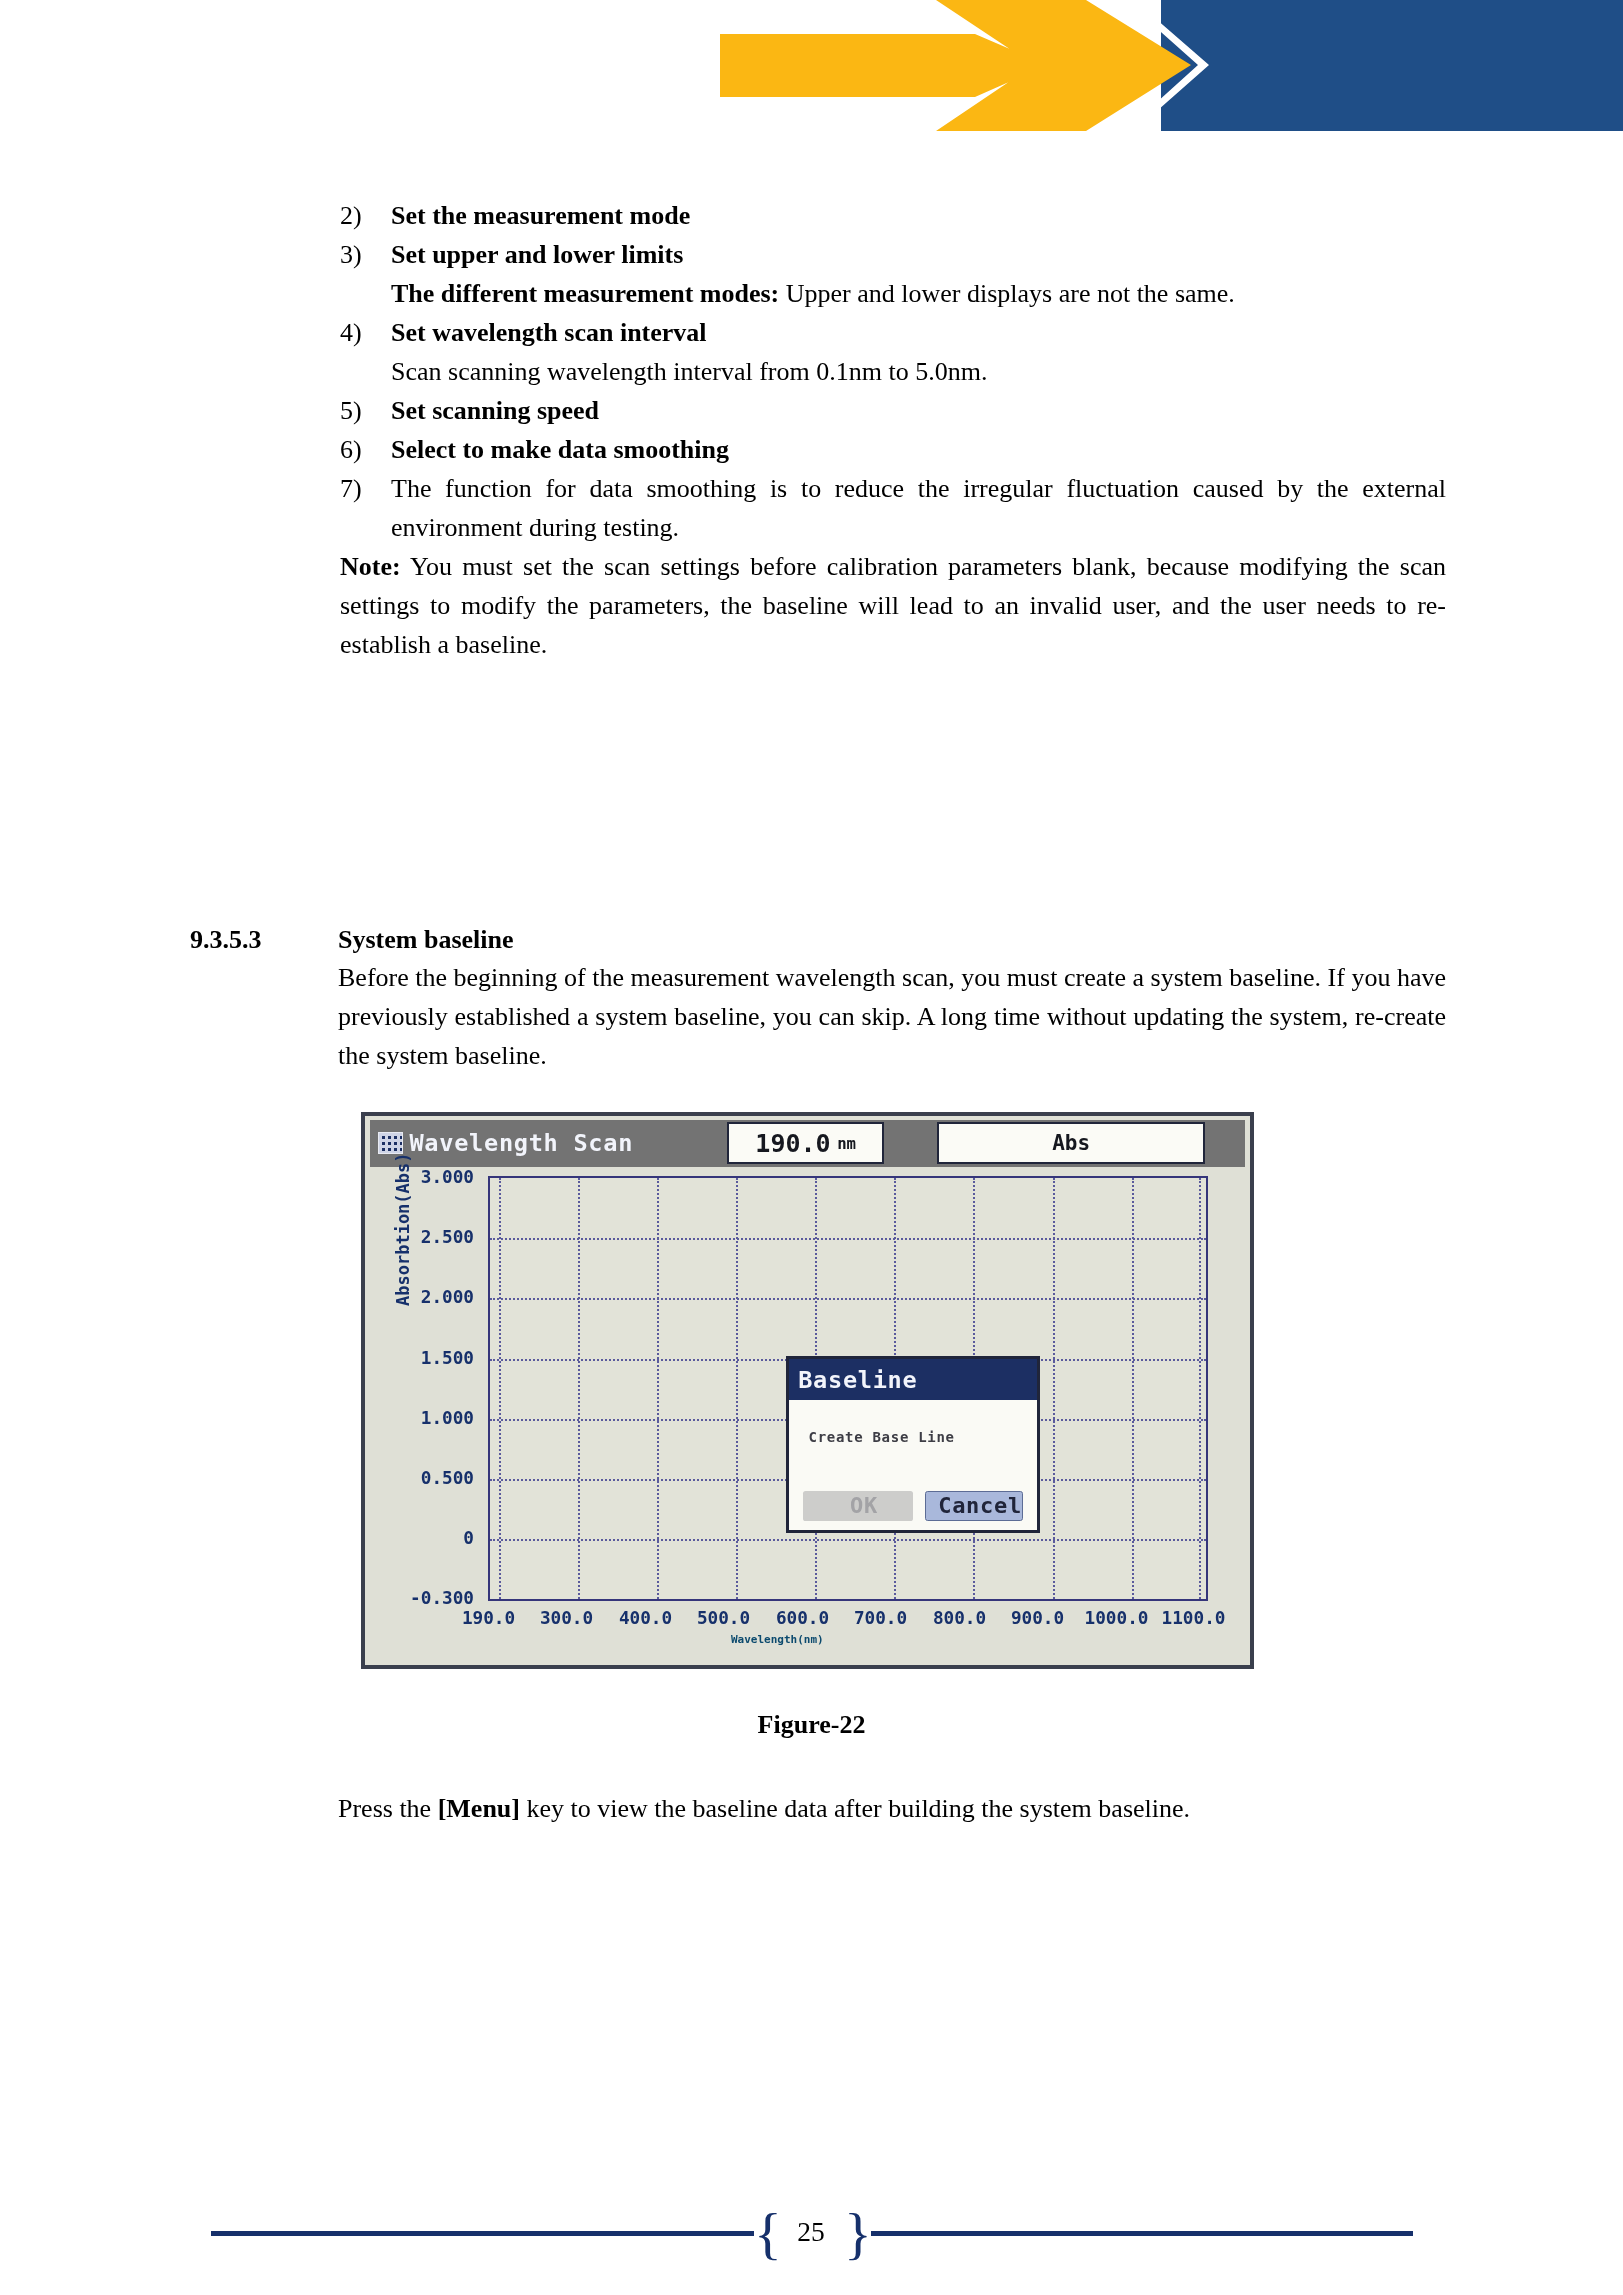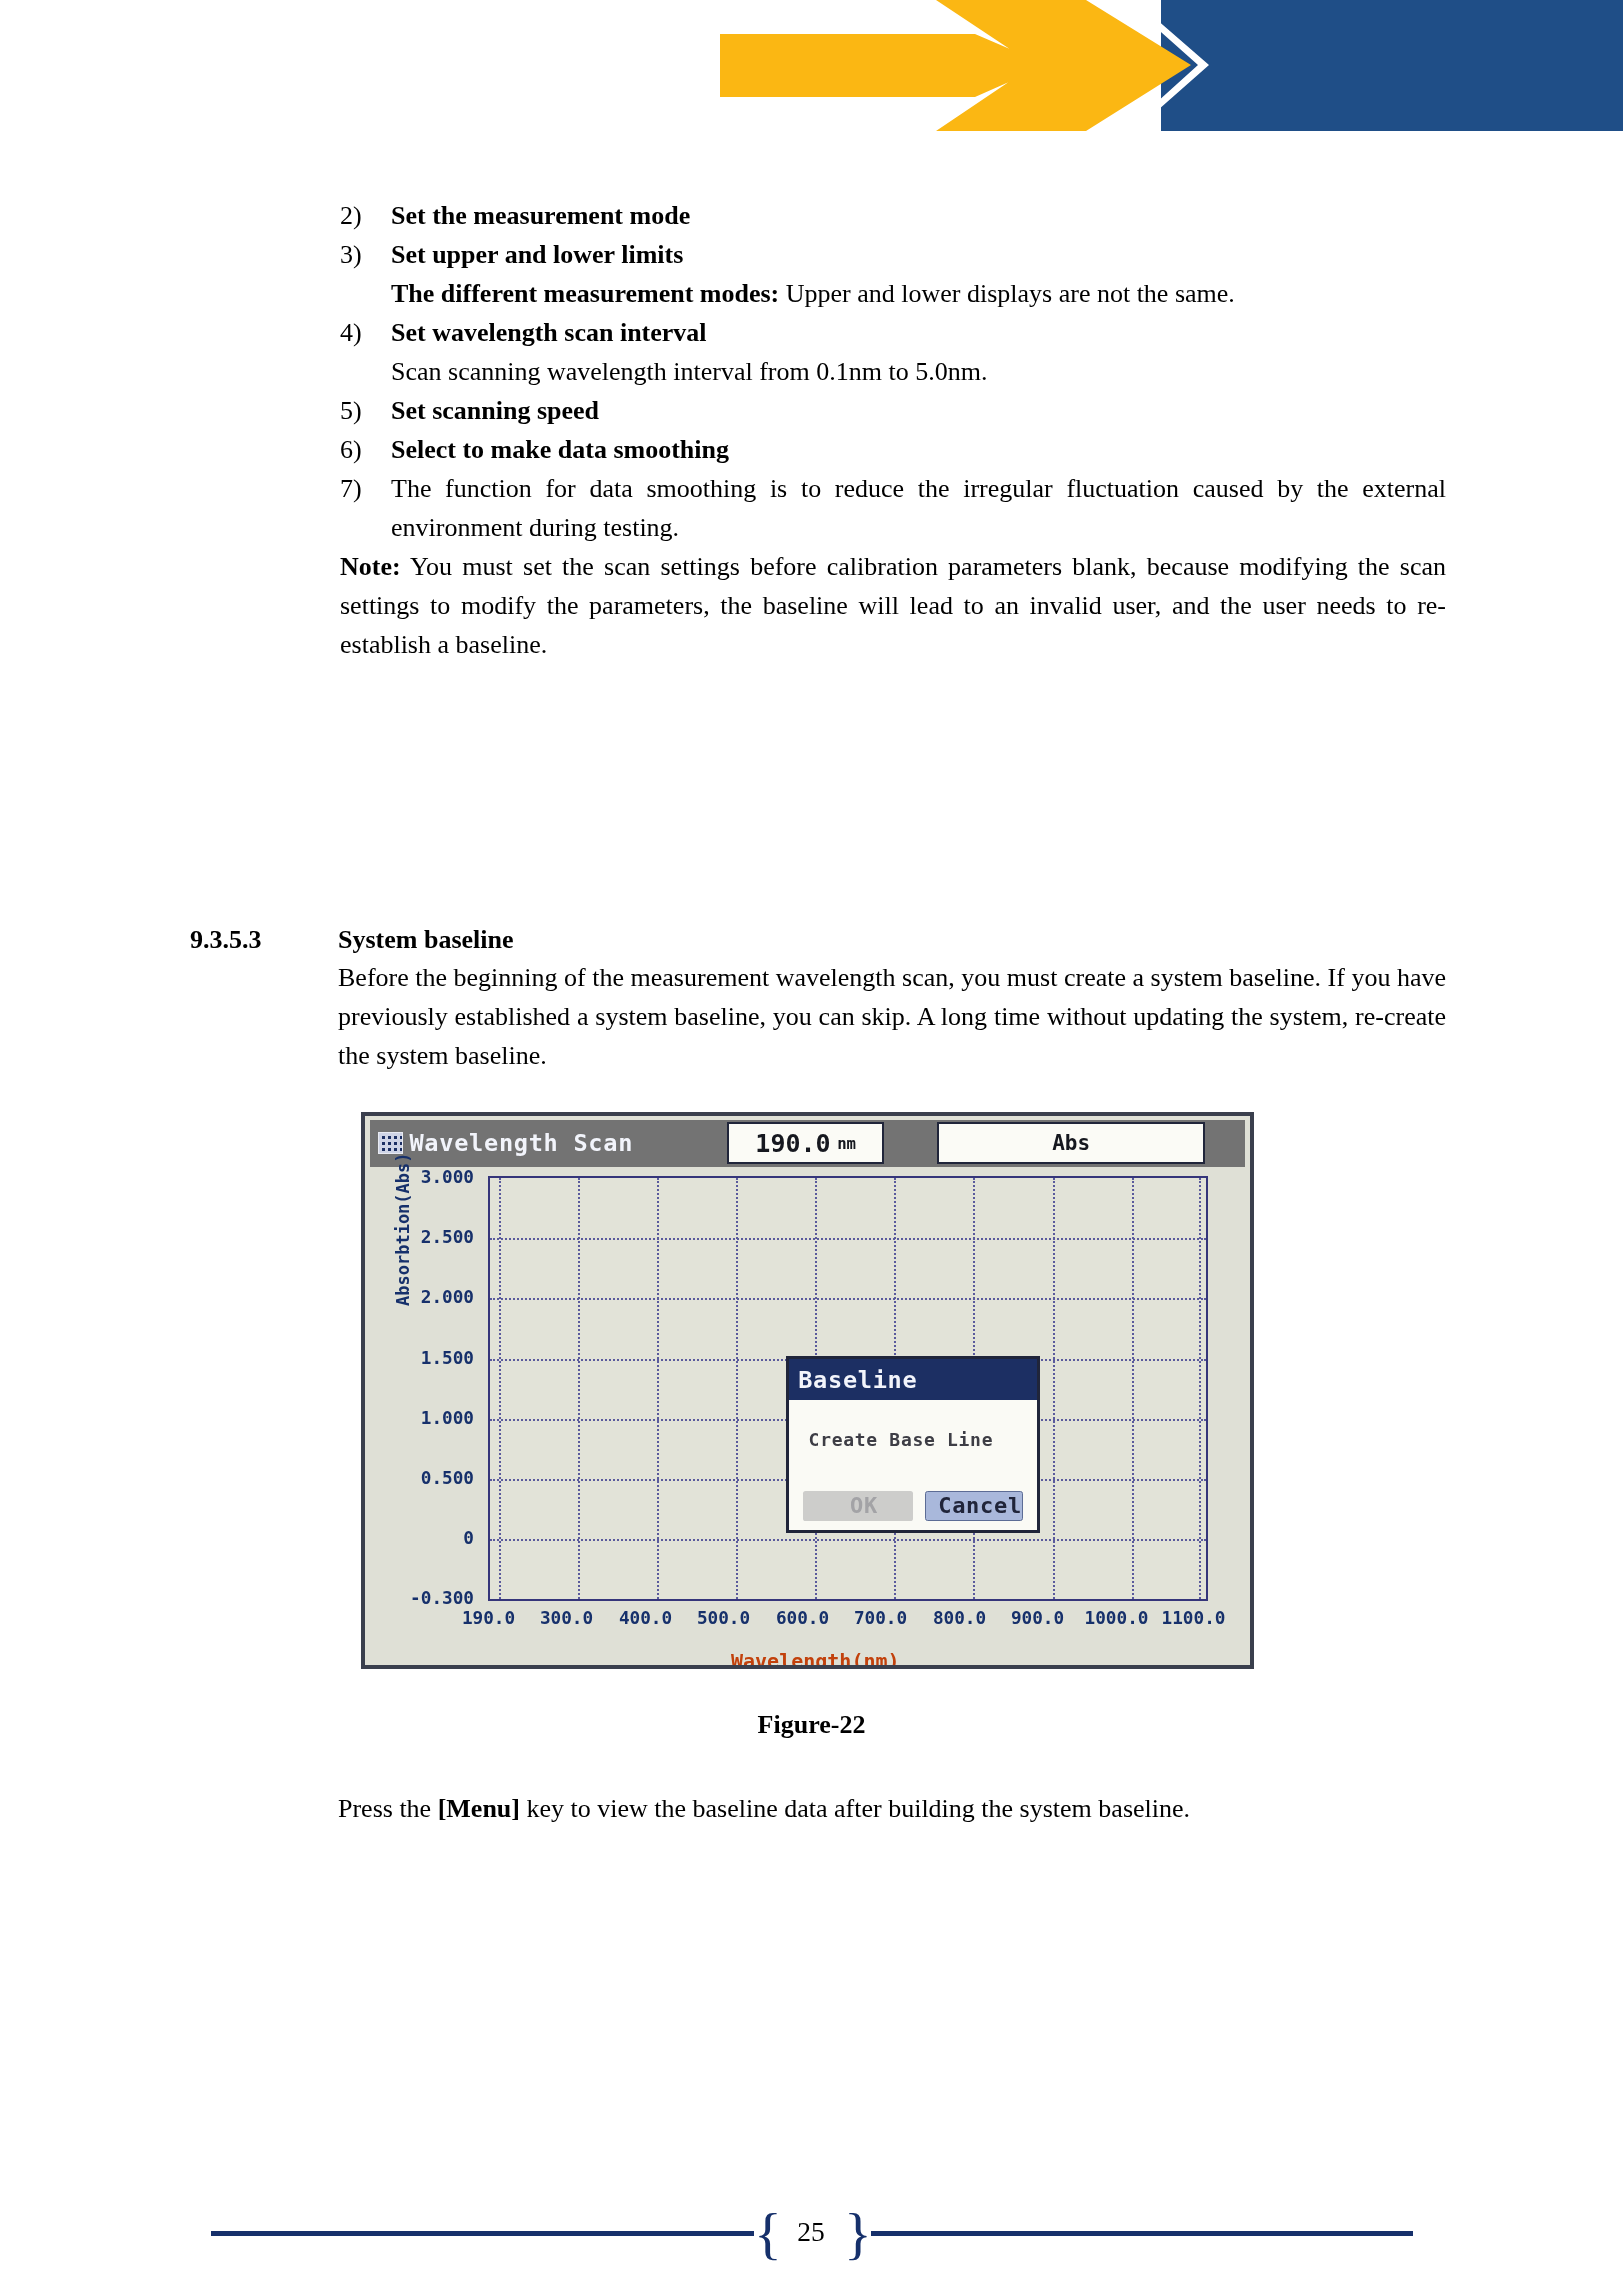--- a/index.html
+++ b/index.html
@@ -309,25 +309,25 @@
     font-size: 17px;
     font-weight: bold;
     color: #16306b;
     transform: rotate(-90deg);
     transform-origin: left top;
     white-space: nowrap;
   }
   .xlabel {
     position: absolute;
     left: 366px;
-    top: 533px;
-    font-family: "DejaVu Sans Mono", monospace;
-    font-size: 20px;
-    font-weight: bold;
-    color: #c2410c;
+    top: 517px;
+    font-family: "DejaVu Sans Mono", monospace;
+    font-size: 11px;
+    font-weight: bold;
+    color: #0c4a6e;
     white-space: nowrap;
   }
 
   
   .dialog {
     position: absolute;
     left: 296px;
     top: 178px;
     width: 254px;
     height: 177px;
@@ -345,21 +345,21 @@
     display: flex;
     align-items: center;
     padding-left: 9.2px;
     box-sizing: border-box;
     letter-spacing: 0.7px;
   }
   .dlg-msg {
     margin-top: 29px;
     margin-left: 19.6px;
     font-family: "DejaVu Sans Mono", monospace;
-    font-size: 18px;
+    font-size: 14px;
     font-weight: bold;
     color: #3d3d45;
     letter-spacing: 0.7px;
   }
   .dlg-btns {
     position: absolute;
     left: 0;
     bottom: 9.2px;
     width: 100%;
     display: flex;

